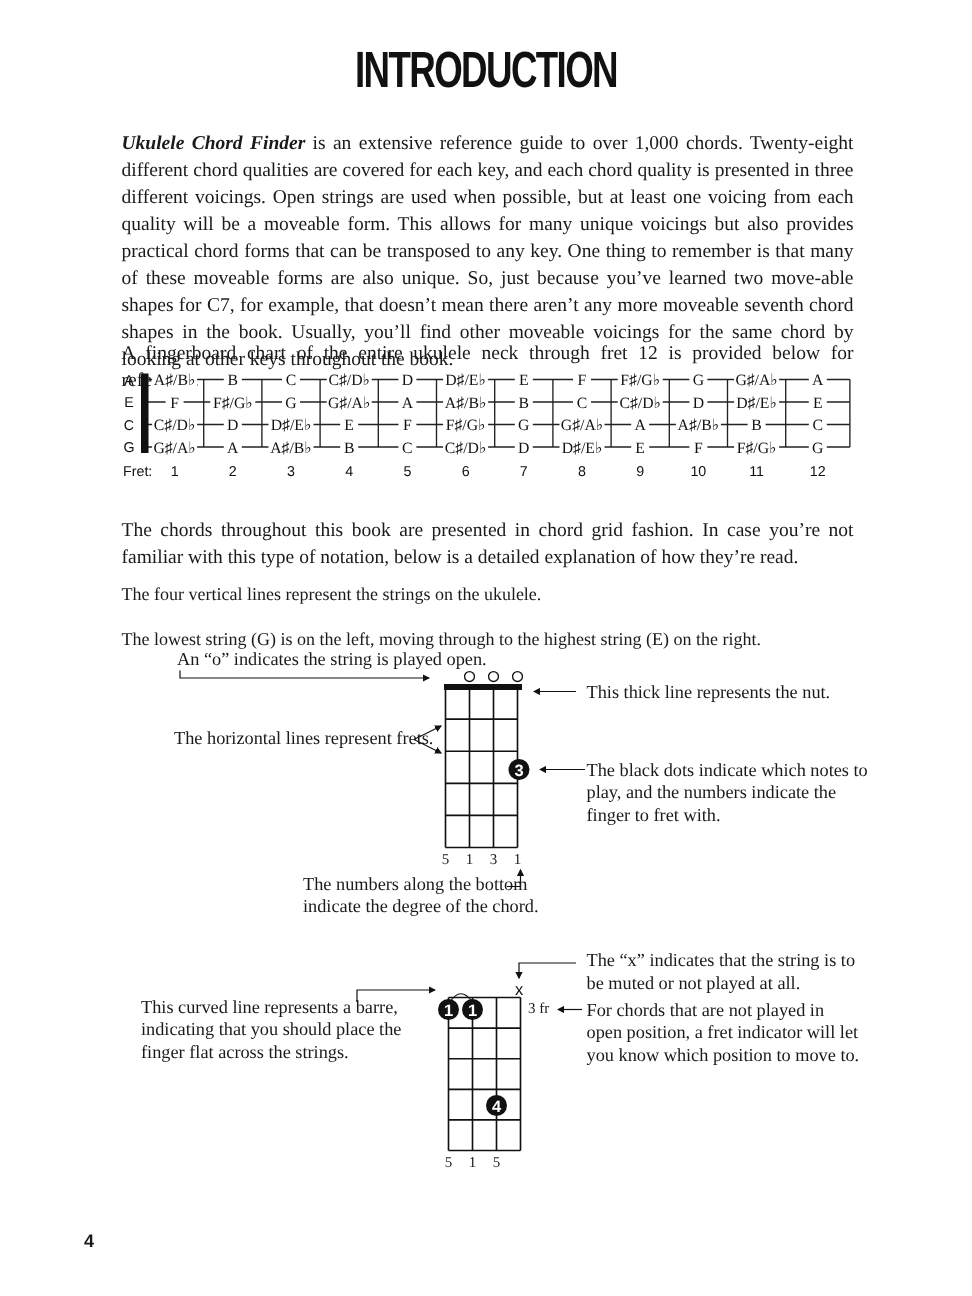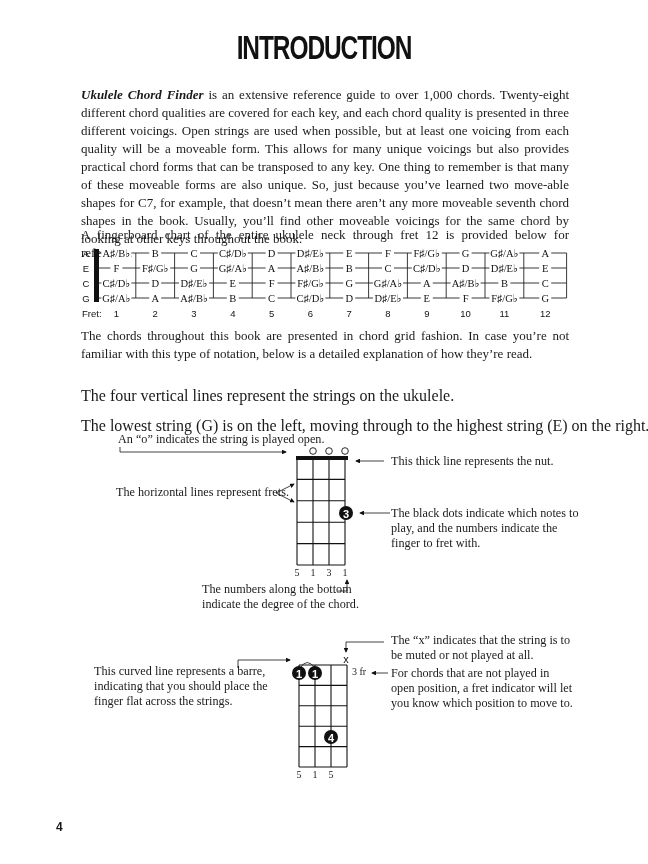--- a/index.html
+++ b/index.html
@@ -4,21 +4,21 @@
 <style>
   html, body { margin:0; padding:0; background:#ffffff; }
   body { width:648px; height:864px; position:relative; overflow:hidden;
          font-family:"Liberation Serif", "DejaVu Serif", serif; color:#1a1a1a; }
   .abs { position:absolute; }
   .title { left:0; width:648px; top:28px; text-align:center;
            font-family:"Liberation Sans", "DejaVu Sans", sans-serif; font-weight:bold;
            font-size:34px; letter-spacing:-1.5px; transform:scaleX(0.72); transform-origin:center; color:#111; }
   .para { left:81px; width:488px; font-size:13px; line-height:18px; text-align:justify; }
   .para b i, .para .lead { font-weight:bold; font-style:italic; }
-  .line { font-size:16px; line-height:16px; white-space:nowrap; }
+  .line { font-size:12px; line-height:16px; white-space:nowrap; }
   .pagenum { left:56px; top:820px; font-family:"Liberation Sans", "DejaVu Sans", sans-serif; font-weight:bold; font-size:12px; }
   svg { position:absolute; left:0; top:0; }
   .fb-note { font-family:"Liberation Serif", serif; font-size:10.5px; fill:#111; }
   .fb-label { font-family:"Liberation Sans", sans-serif; font-size:9.5px; fill:#111; }
   .ann { font-family:"Liberation Serif", serif; font-size:12.2px; fill:#1a1a1a; }
   .small { font-family:"Liberation Serif", serif; font-size:10px; fill:#1a1a1a; }
 </style>
 </head>
 <body>
 
@@ -156,21 +156,21 @@
     <text x="271.6" y="317" text-anchor="middle" class="fb-label" font-size="9">5</text>
     <text x="310.4" y="317" text-anchor="middle" class="fb-label" font-size="9">6</text>
     <text x="349.2" y="317" text-anchor="middle" class="fb-label" font-size="9">7</text>
     <text x="388" y="317" text-anchor="middle" class="fb-label" font-size="9">8</text>
     <text x="426.79999999999995" y="317" text-anchor="middle" class="fb-label" font-size="9">9</text>
     <text x="465.59999999999997" y="317" text-anchor="middle" class="fb-label" font-size="9">10</text>
     <text x="504.4" y="317" text-anchor="middle" class="fb-label" font-size="9">11</text>
     <text x="545.2" y="317" text-anchor="middle" class="fb-label" font-size="9">12</text>
   </svg>
 
-<div class="abs para" style="top:327px;">The chords throughout this book are presented in chord grid fashion. In case you’re not familiar with this type of notation, below is a detailed explanation of how they’re read.</div>
+<div class="abs para" style="top:344px;">The chords throughout this book are presented in chord grid fashion. In case you’re not familiar with this type of notation, below is a detailed explanation of how they’re read.</div>
 <div class="abs line" style="left:81px; top:388px;">The four vertical lines represent the strings on the ukulele.</div>
 <div class="abs line" style="left:81px; top:404px;margin-top:14px;">The lowest string (G) is on the left, moving through to the highest string (E) on the right.</div>
 
 <svg width="648" height="864">
   <defs>
     <marker id="ah" markerWidth="6" markerHeight="6" refX="5" refY="3" orient="auto">
       <path d="M0,0 L6,3 L0,6 z" fill="#111"></path>
     </marker>
   </defs>
 

